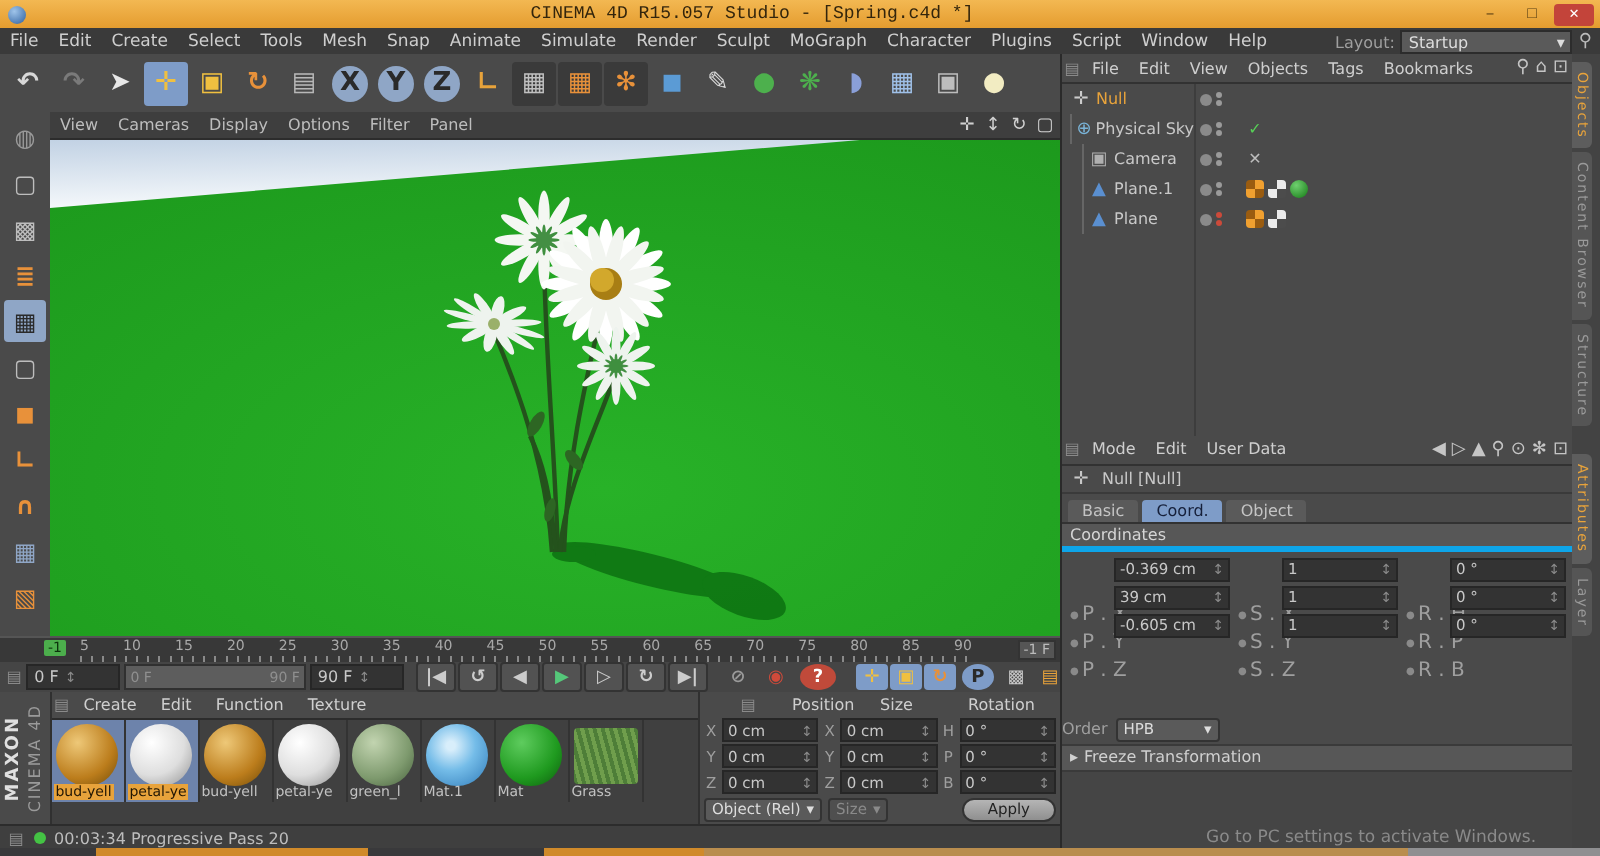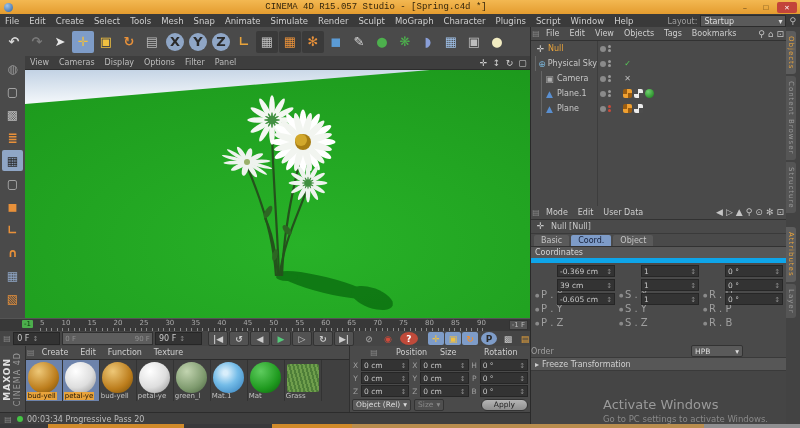--- a/index.html
+++ b/index.html
@@ -162,28 +162,28 @@
   [data-tag="phong"]{background:conic-gradient(#f0a030 25%,#9a5c10 0 50%,#f0a030 0 75%,#9a5c10 0);border-radius:2px;}
   [data-tag="uvw"]{background:conic-gradient(#ececec 25%,#4c4c4c 0 50%,#ececec 0 75%,#4c4c4c 0);border-radius:2px;}
   [data-tag="matgreen"]{background:radial-gradient(circle at 35% 30%,#6fd06f,#157a15);border-radius:50%;}
 
   .am-obj{height:14px;display:flex;align-items:center;gap:3px;padding-left:4px;
      border-bottom:1px solid #3a3a3a;color:#c8c8c8;font-size:8px;}
   .am-tabs{height:14px;display:flex;align-items:flex-end;gap:2px;padding-left:3px;border-bottom:1px solid #323232;}
   .am-tab{background:#5a5a5a;color:#c4c4c4;font-size:8px;padding:1px 7px;border-radius:2px 2px 0 0;}
   .am-tab.active{background:#7e9cc8;color:#16203a;}
   .am-sec{height:12px;background:#575757;display:flex;align-items:center;padding-left:4px;
-     color:#d5d5d5;font-size:8px;border-bottom:5px solid #0ea5e9;}
+     color:#d5d5d5;font-size:8px;border-bottom:3px solid #0ea5e9;}
   .af-grid{display:grid;grid-template-columns:1fr 1fr 1fr;gap:1px 4px;padding:2px 4px;}
   .af{display:flex;align-items:center;gap:2px;height:13px;}
   .af-label{width:20px;color:#9f9f9f;font-size:10px;white-space:nowrap;margin-top:46px;}
   .af-label::before{content:"● ";font-size:5px;color:#8a8a8a;vertical-align:1px;}
   .af-field{flex:1;background:#333;border:1px solid #262626;height:10px;display:flex;
      align-items:center;justify-content:space-between;padding:0 2px;font-size:7.5px;color:#c8c8c8;}
-  .order-row{display:flex;align-items:center;justify-content:space-between;gap:4px;height:14px;padding-right:44px;margin-top:37px;}
+  .order-row{display:flex;align-items:center;justify-content:flex-start;gap:4px;height:14px;padding-right:44px;margin-top:37px;}
   .order-label{color:#9f9f9f;font-size:8px;}
   .freeze{height:13px;background:#575757;display:flex;align-items:center;gap:3px;padding-left:4px;
      color:#d0d0d0;font-size:8px;border-top:1px solid #3a3a3a;border-bottom:1px solid #3a3a3a;}
   .am-dark{flex:1;background:#454545;display:flex;flex-direction:column;align-items:flex-start;
      padding:26px 0 0 72px;}
   .wm1{color:#9a9a9a;font-size:13px;}
   .wm2{color:#8a8a8a;font-size:8.5px;margin-top:2px;}
 
   
   .righttabs{left:786px;top:27px;width:14px;height:397px;background:#434343;}
@@ -807,21 +807,20 @@
         <span style="margin-left:auto">▾</span>
       </span>
     </div>
 
     <div class="freeze">
       <span>▸</span>
       <span>Freeze Transformation</span>
     </div>
 
     <div class="am-dark">
-      <span class="wm1">Activate Windows</span>
       <span class="wm2">Go to PC settings to activate Windows.</span>
     </div>
   </div>
 
   <div class="abs righttabs">
     <div class="rt-group1">
 
     <span class="rtab active">Objects</span>
         <span class="rtab">Content Browser</span>
         <span class="rtab">Structure</span>

